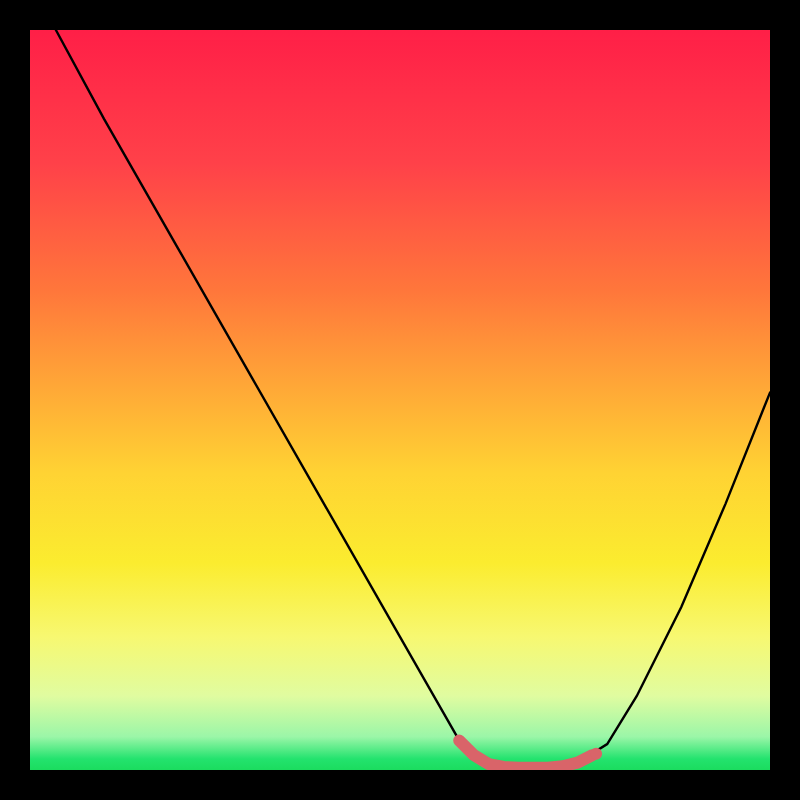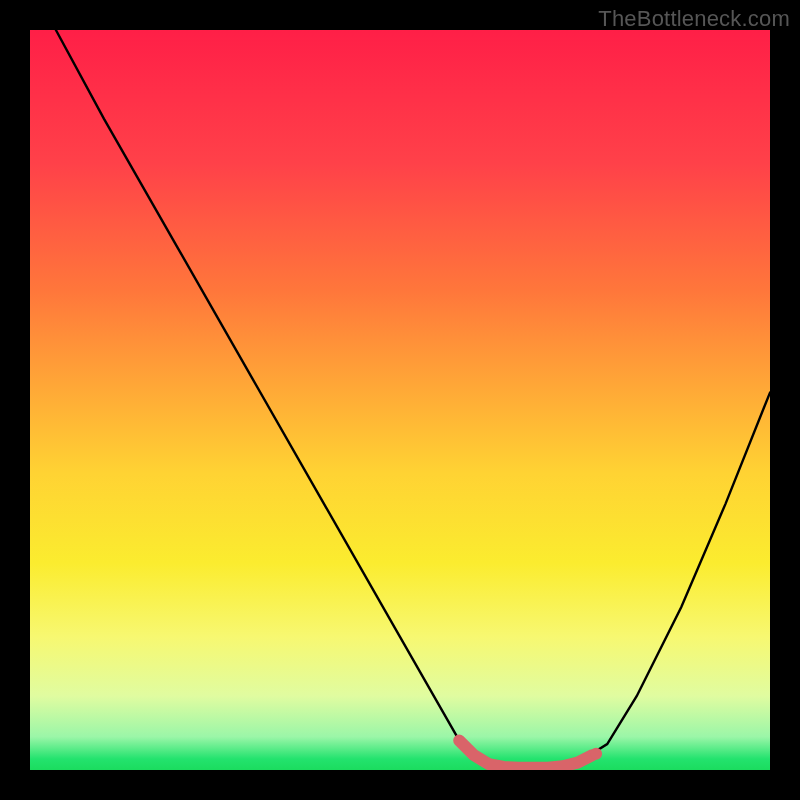--- a/index.html
+++ b/index.html
@@ -23,21 +23,20 @@
     z-index: 3;
   }
   svg {
     display: block;
   }
 </style>
 </head>
 <body>
 
 <div class="container">
-  <div class="watermark">TheBottleneck.com</div>
   <svg id="chart" width="800" height="800" viewBox="0 0 800 800">
       <defs>
         <linearGradient id="bg-grad" x1="0" y1="0" x2="0" y2="1">
           <stop offset="0%" stop-color="#ff1f47"></stop>
           <stop offset="18%" stop-color="#ff4149"></stop>
           <stop offset="35%" stop-color="#ff763b"></stop>
           <stop offset="48%" stop-color="#ffa737"></stop>
           <stop offset="60%" stop-color="#ffd333"></stop>
           <stop offset="72%" stop-color="#fbec2f"></stop>
           <stop offset="82%" stop-color="#f7f871"></stop>

